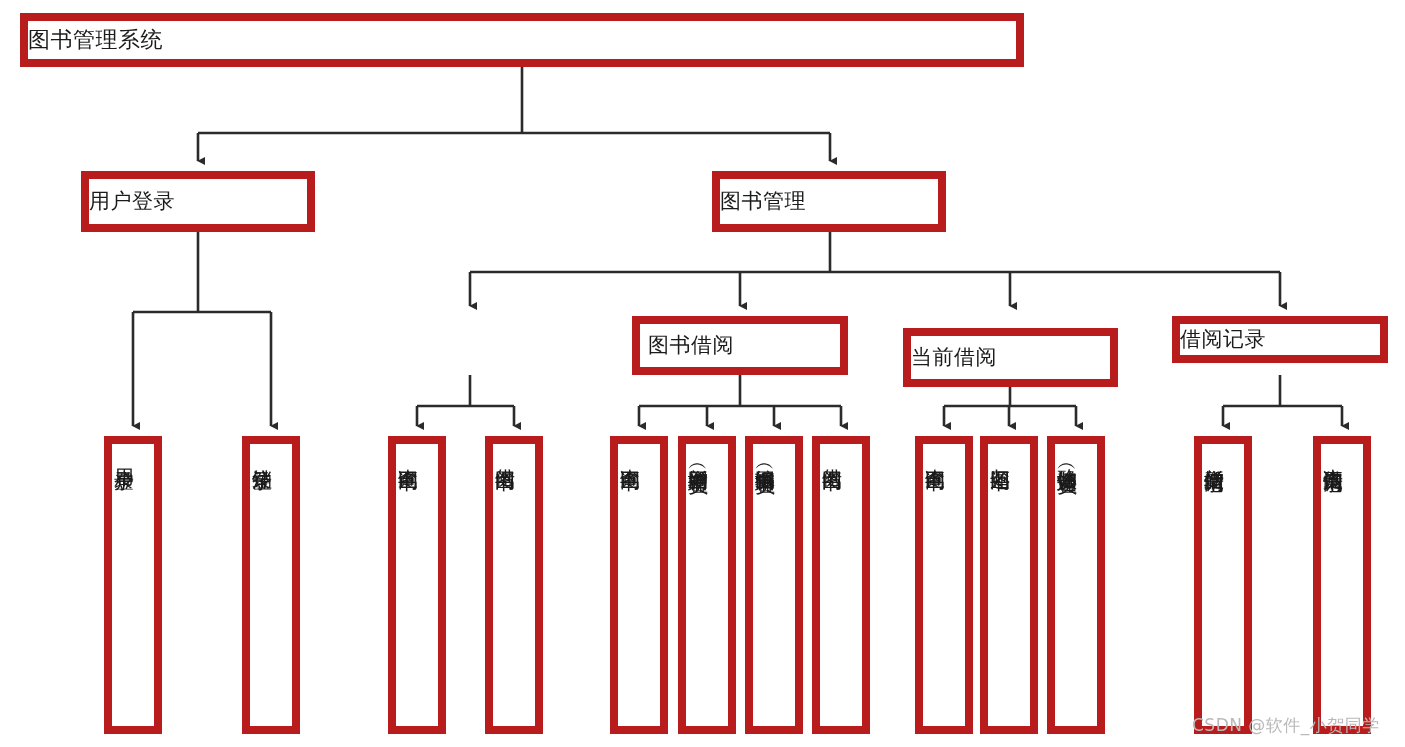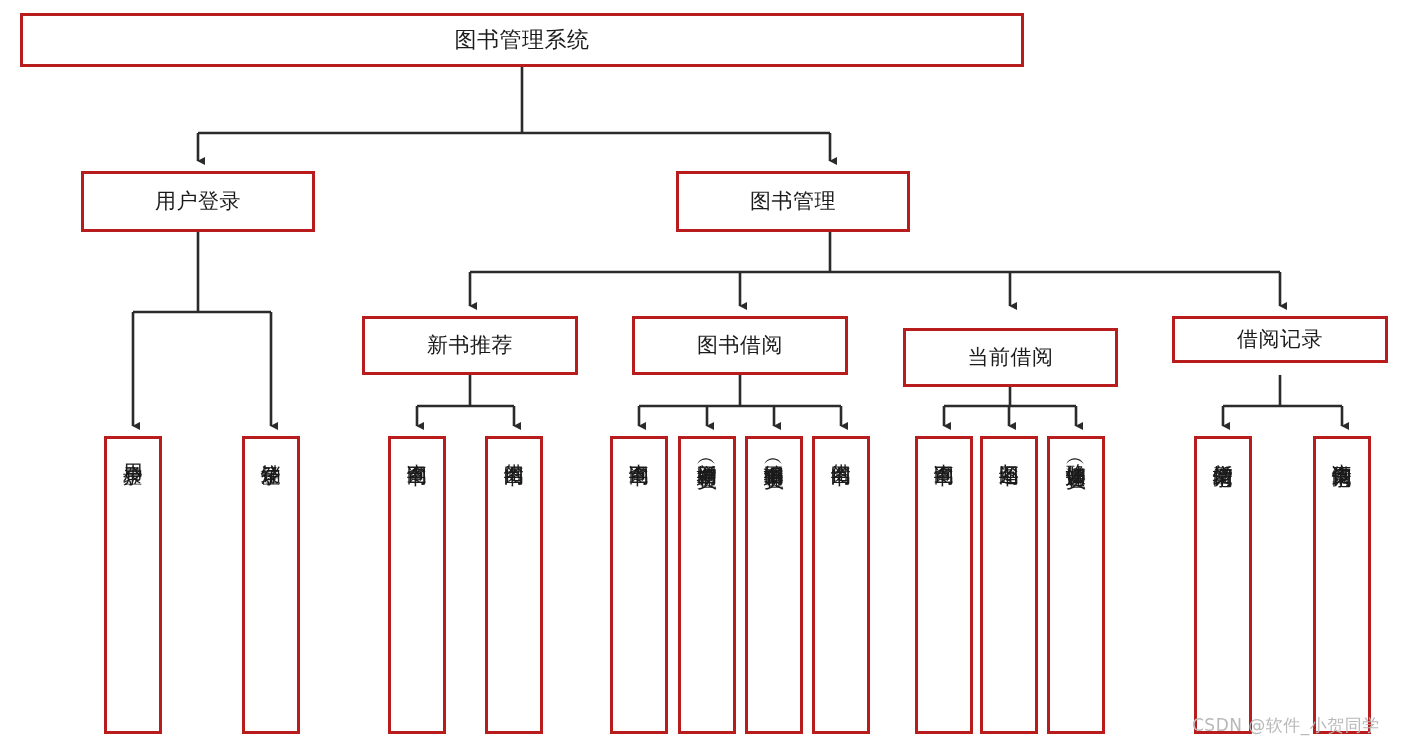--- a/index.html
+++ b/index.html
@@ -24,24 +24,24 @@
     left: 0;
     top: 0;
     width: 1405px;
     height: 747px;
     pointer-events: none;
   }
   .node {
     position: absolute;
     box-sizing: border-box;
     background: #ffffff;
-    border: 3px solid #b91c1c;
+    border: 8px solid #b91c1c;
     display: flex;
     align-items: center;
-    justify-content: center;
+    justify-content: flex-start;
     z-index: 2;
   }
   .node .label {
     font-size: 21px;
     line-height: 1.16;
     letter-spacing: 0.5px;
     color: #1b1b1b;
     white-space: nowrap;
     text-align: center;
   }
@@ -123,28 +123,25 @@
     </g>
   </svg>
 
   <div class="node root" style="left: 20px; top: 13px; width: 1004px; height: 54px;">
     <span class="label">图书管理系统</span>
   </div>
 
   <div class="node lvl2" style="left: 81px; top: 171px; width: 234px; height: 61px;">
     <span class="label">用户登录</span>
   </div>
-  <div class="node lvl2" style="left: 676px; top: 171px; width: 234px; height: 61px;">
+  <div class="node lvl2" style="left: 712px; top: 171px; width: 234px; height: 61px;">
     <span class="label">图书管理</span>
   </div>
 
-  <div class="node lvl3" style="left: 362px; top: 316px; width: 216px; height: 59px;">
-    <span class="label">新书推荐</span>
-  </div>
-  <div class="node lvl3" style="left: 632px; top: 316px; width: 216px; height: 59px;">
+  <div class="node lvl3" style="left: 632px; top: 316px; width: 216px; height: 59px; padding-left: 8px;">
     <span class="label">图书借阅</span>
   </div>
   <div class="node lvl3" style="left: 903px; top: 316px; width: 215px; height: 59px; margin-top: 12px;">
     <span class="label">当前借阅</span>
   </div>
   <div class="node lvl3" style="left: 1172px; top: 316px; width: 216px; height: 47px;">
     <span class="label">借阅记录</span>
   </div>
 
   <div class="node leaf" style="left: 104px; top: 436px; width: 58px; height: 298px;">

